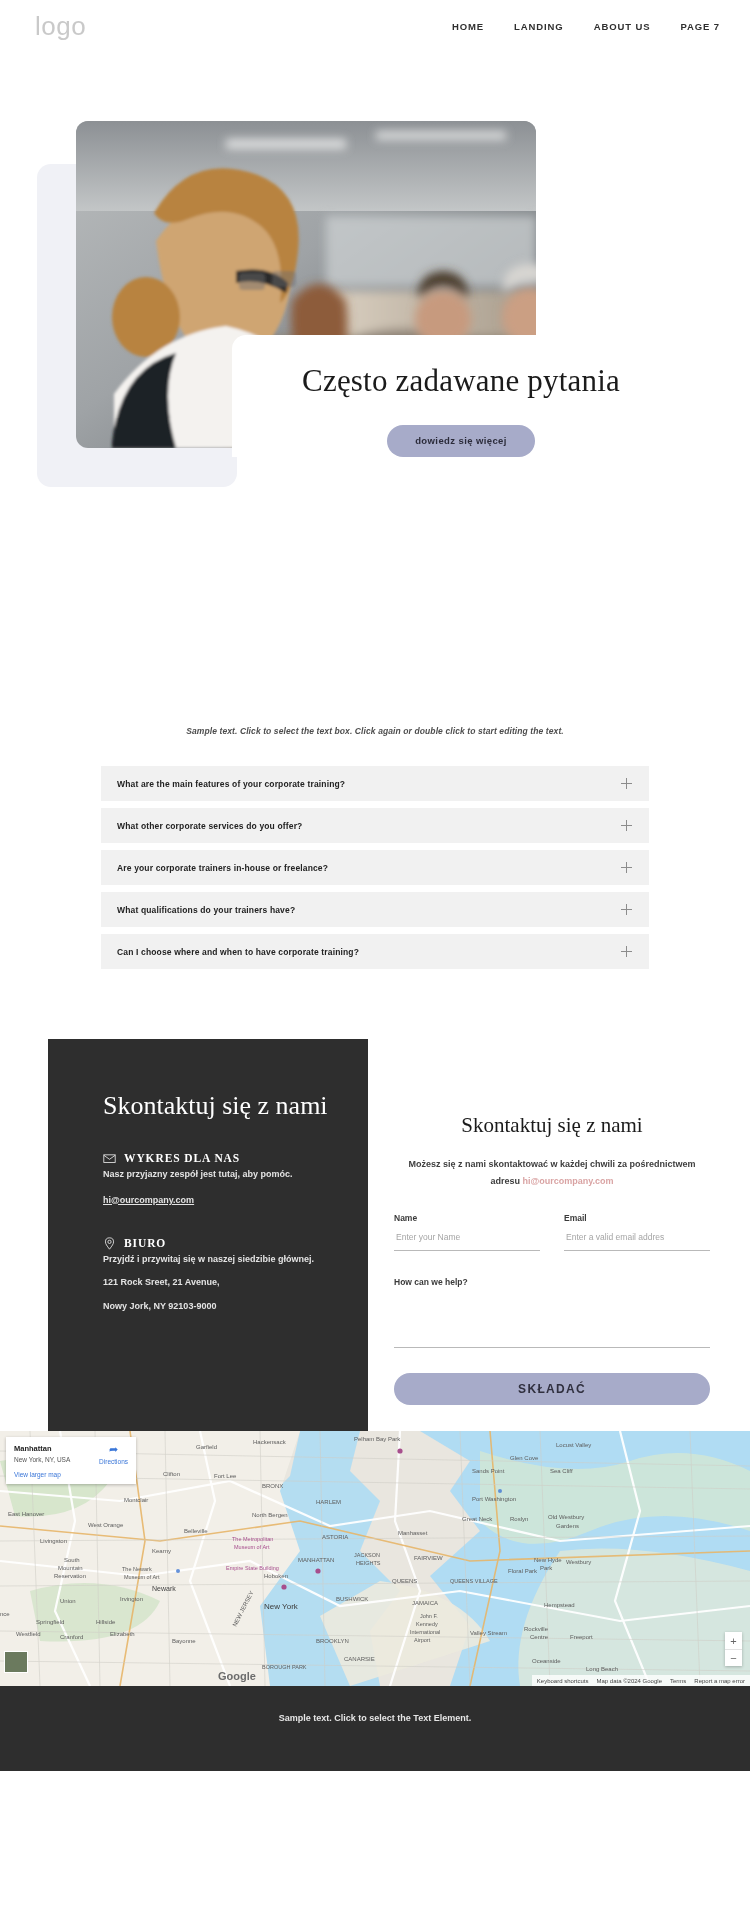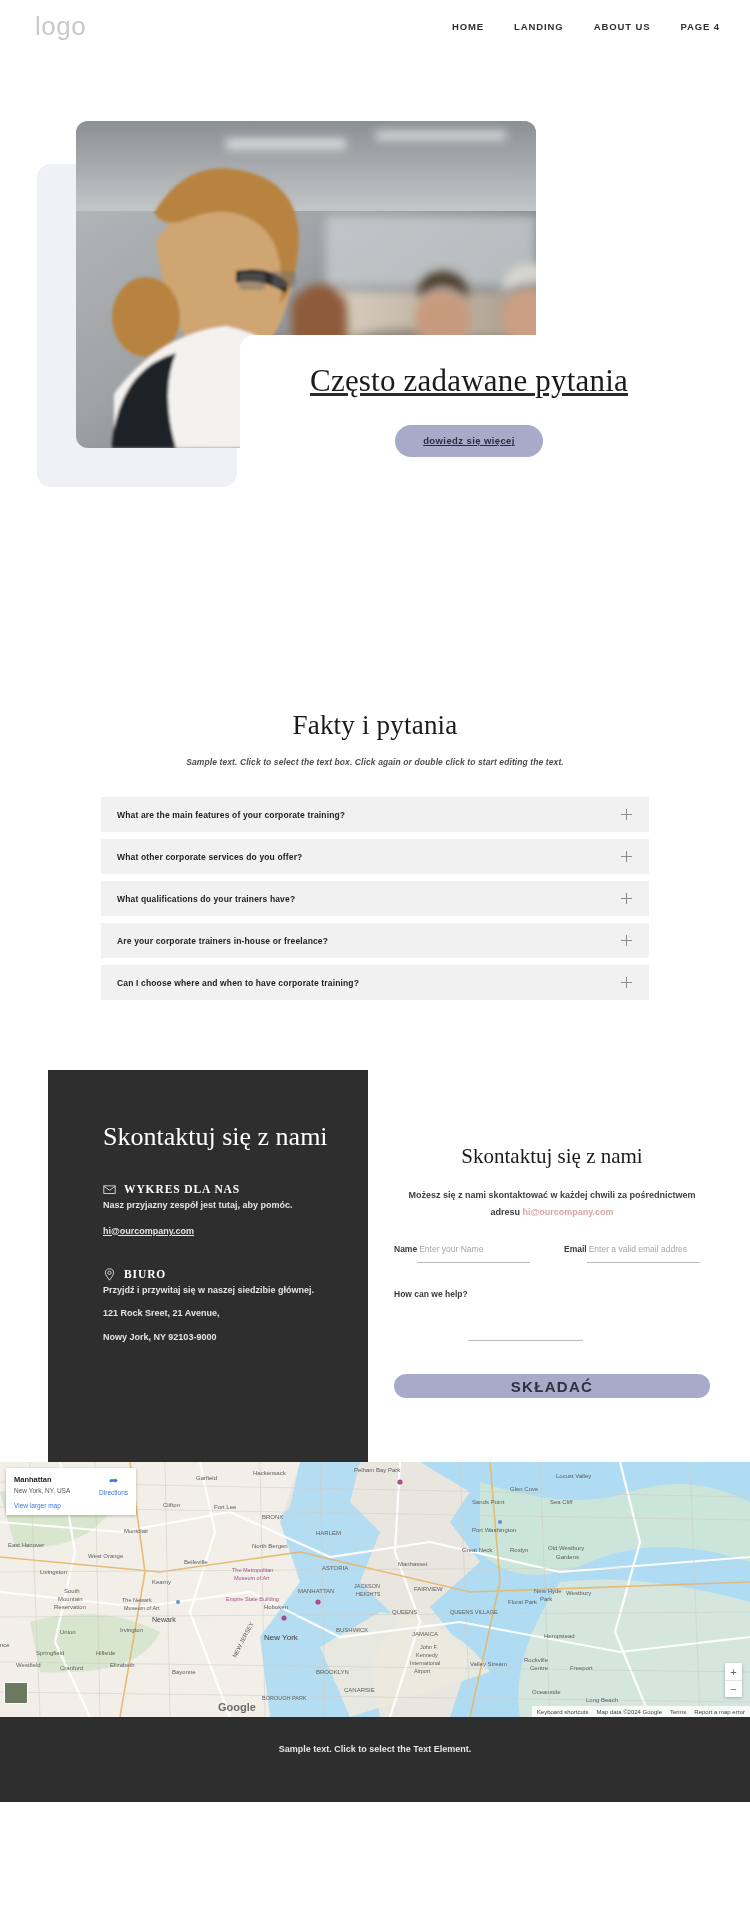--- a/index.html
+++ b/index.html
@@ -63,28 +63,27 @@
     left: 76px;
     top: 69px;
     width: 460px;
     height: 327px;
     border-radius: 12px;
     overflow: hidden;
   }
   .hero-photo svg { display: block; width: 100%; height: 100%; }
   .hero-card {
     position: absolute;
-    left: 240px;
+    left: 232px;
     top: 283px;
     width: 458px;
     background: #ffffff;
     border-radius: 14px 0 0 0;
     padding: 28px 22px 0 22px;
     text-align: center;
-    text-decoration: underline;
   }
   .hero-title {
     font-size: 31px;
     line-height: 1.15;
     color: #1b1b1b;
     font-weight: 400;
     letter-spacing: 0.2px;
     padding: 0 20px;
   }
   .hero-text {
@@ -227,21 +226,21 @@
   .cl-sub {
     margin-top: 18px;
     font-size: 9px;
     line-height: 1.85;
     color: #3e3e3e;
     text-align: center;
     font-weight: 600;
   }
   .cl-sub a { color: #d9a3a3; text-decoration: none; }
   .form-row { display: flex; gap: 24px; margin-top: 24px; }
-  .field { flex: 1; display: flex; }
+  .field { flex: 1; display: flex; flex-direction: column; }
   .field-label {
     font-size: 8.5px;
     color: #3a3a3a;
     font-weight: 600;
     margin-bottom: 9px;
   }
   .field input {
     border: none;
     border-bottom: 1px solid #b9b9b9;
     background: transparent;
@@ -257,28 +256,28 @@
     border-bottom: 1px solid #b9b9b9;
     background: transparent;
     height: 52px;
     resize: none;
     outline: none;
     font-family: "Liberation Sans", sans-serif;
     font-size: 8.5px;
   }
   .field-full { margin-top: 26px; }
   .btn-submit {
-    margin-top: 33px;
+    margin-top: 25px;
     width: 100%;
-    height: 24px;
+    height: 32px;
     border: none;
     border-radius: 20px;
     background: #a7abc9;
     color: #30303f;
-    font-size: 15px;
+    font-size: 12px;
     font-weight: 700;
     letter-spacing: 1.3px;
     font-family: "Liberation Sans", sans-serif;
     cursor: pointer;
   }
 
   
   .map {
     position: relative;
     width: 750px;
@@ -356,21 +355,21 @@
 </style>
 </head>
 <body>
 
 <header class="site-header">
   <div class="logo">logo</div>
   <nav class="nav">
     <a class="nav-item" href="#">HOME</a>
     <a class="nav-item" href="#">LANDING</a>
     <a class="nav-item" href="#">ABOUT US</a>
-    <a class="nav-item" href="#">PAGE 4</a>
+    <a class="nav-item" href="#">PAGE 7</a>
   </nav>
 </header>
 
 <section class="hero">
   <div class="hero-bg-card"></div>
 
   <div class="hero-photo">
     <svg viewBox="0 0 460 327" preserveAspectRatio="xMidYMid slice" aria-hidden="true">
       <defs>
         <linearGradient id="room" x1="0" y1="0" x2="1" y2="1">
@@ -435,38 +434,37 @@
 
   <div class="hero-card">
     <h1 class="hero-title serif">Często zadawane pytania</h1>
     <div class="hero-btn-wrap">
       <button class="btn-primary">dowiedz się więcej</button>
     </div>
   </div>
 </section>
 
 <section class="facts">
-  <h2 class="facts-title serif">Fakty i pytania</h2>
   <p class="facts-sub">Sample text. Click to select the text box. Click again or double click to start editing the text.</p>
 
   <div class="accordion">
     <div class="acc-item">
       <span class="acc-q">What are the main features of your corporate training?</span>
       <span class="acc-plus"></span>
     </div>
     <div class="acc-item">
       <span class="acc-q">What other corporate services do you offer?</span>
       <span class="acc-plus"></span>
     </div>
     <div class="acc-item">
+      <span class="acc-q">Are your corporate trainers in-house or freelance?</span>
+      <span class="acc-plus"></span>
+    </div>
+    <div class="acc-item">
       <span class="acc-q">What qualifications do your trainers have?</span>
-      <span class="acc-plus"></span>
-    </div>
-    <div class="acc-item">
-      <span class="acc-q">Are your corporate trainers in-house or freelance?</span>
       <span class="acc-plus"></span>
     </div>
     <div class="acc-item">
       <span class="acc-q">Can I choose where and when to have corporate training?</span>
       <span class="acc-plus"></span>
     </div>
   </div>
 </section>
 
 <section class="contact">

